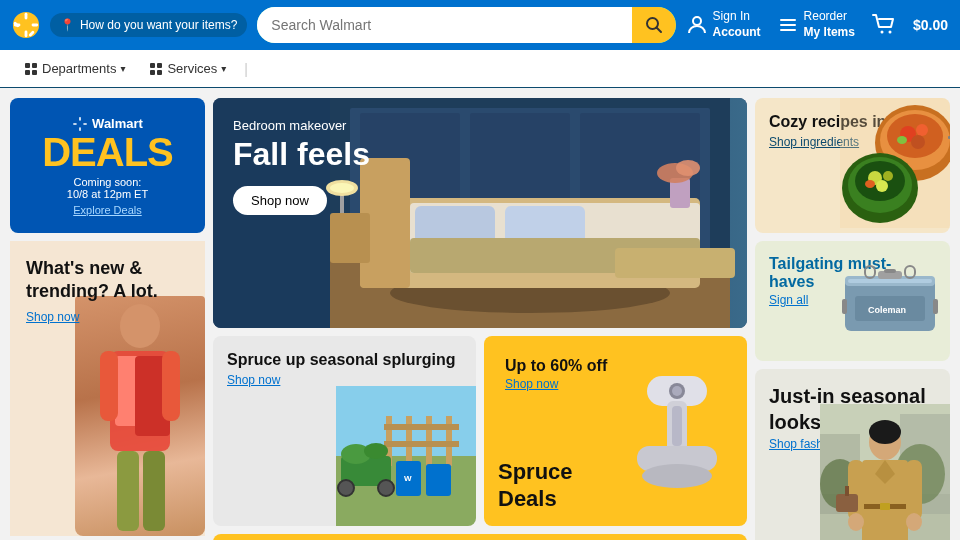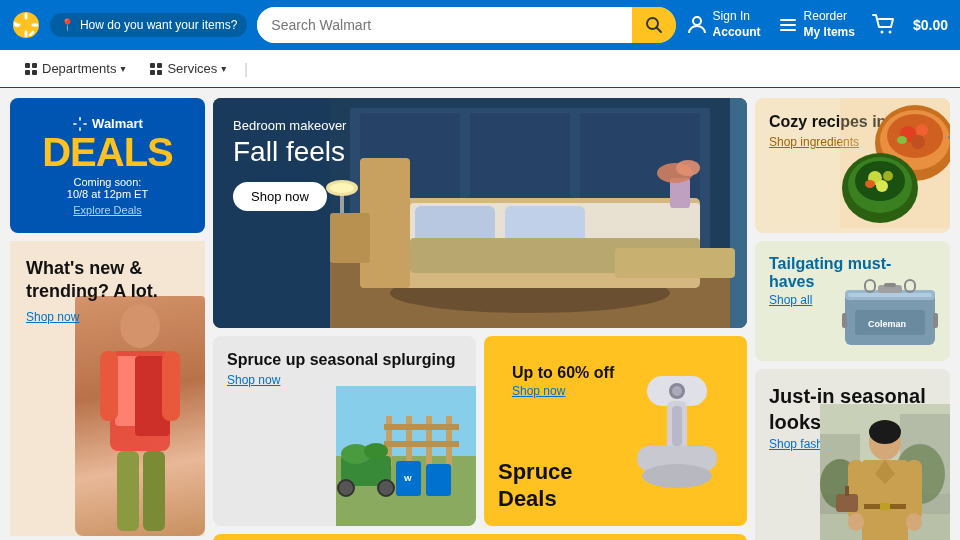--- a/index.html
+++ b/index.html
@@ -149,21 +149,21 @@
       border-radius: 8px;
       height: 230px;
       position: relative;
       overflow: hidden;
       display: flex;
       align-items: flex-start;
       padding: 20px;
     }
     .fall-card-text { z-index: 2; color: white; }
     .fall-card-text .subtitle { font-size: 13px; margin-bottom: 4px; }
-    .fall-card-text .big-title { font-size: 28px; font-weight: normal; line-height: 1.1; }
+    .fall-card-text .big-title { font-size: 32px; font-weight: bold; line-height: 1.1; }
     .fall-card-btn {
       background: white;
       border: none;
       border-radius: 20px;
       padding: 7px 18px;
       font-size: 13px;
       cursor: pointer;
       margin-top: 14px;
       display: block;
     }
@@ -184,21 +184,21 @@
       height: 190px;
       position: relative;
       overflow: hidden;
     }
     .spruce-card .title { font-size: 16px; font-weight: bold; color: #111; line-height: 1.3; }
     .spruce-card .shop-link { font-size: 12px; color: #0071ce; text-decoration: underline; cursor: pointer; margin-top: 6px; }
 
     .flash-card {
       background: #ffc220;
       border-radius: 8px;
-      padding: 28px;
+      padding: 21px;
       height: 190px;
       position: relative;
       overflow: hidden;
     }
     .flash-card .up-to { font-size: 16px; font-weight: bold; color: #111; }
     .flash-card .shop-link { font-size: 12px; color: #0071ce; text-decoration: underline; cursor: pointer; }
     .flash-card .flash-text { position: absolute; bottom: 14px; left: 14px; font-size: 22px; font-weight: 900; color: #111; line-height: 1.2; }
 
     
     .join-banner {
@@ -217,21 +217,21 @@
 
     .cozy-card {
       background: #f5e6c8;
       border-radius: 8px;
       padding: 14px;
       height: 135px;
       position: relative;
       overflow: hidden;
     }
     .cozy-card .title { font-size: 16px; font-weight: bold; color: #111; line-height: 1.3; }
-    .cozy-card .shop-link { font-size: 12px; color: #a16207; text-decoration: underline; cursor: pointer; margin-top: 4px; }
+    .cozy-card .shop-link { font-size: 12px; color: #0c4a6e; text-decoration: underline; cursor: pointer; margin-top: 4px; }
 
     .tailgate-card {
       background: #e8edd8;
       border-radius: 8px;
       padding: 14px;
       height: 120px;
       position: relative;
       overflow: hidden;
     }
     .tailgate-card .title { font-size: 16px; font-weight: bold; color: #0369a1; }
@@ -536,23 +536,23 @@
           <circle cx="35" cy="80" r="7" fill="#c8d840"></circle>
           <circle cx="48" cy="78" r="5" fill="#a0b020"></circle>
           <circle cx="42" cy="88" r="6" fill="#d8e850"></circle>
           <ellipse cx="30" cy="86" rx="5" ry="4" fill="#e06020"></ellipse>
         </svg>
       </div>
     </div>
 
     <div class="tailgate-card">
       <div class="title">Tailgating must-haves</div>
-      <a class="shop-link">Shop all</a>
+      <a class="shop-link">Sign all</a>
       
-      <div style="position:absolute; right:10px; bottom:6px; width:100px; height:80px;">
+      <div style="position:absolute; right:10px; bottom:20px; width:100px; height:80px;">
         <svg viewBox="0 0 100 80" width="100" height="80">
 
           <rect x="5" y="15" width="90" height="55" rx="6" fill="#7a9ab0"></rect>
           <rect x="5" y="15" width="90" height="10" rx="4" fill="#9ab8cc"></rect>
           <rect x="8" y="18" width="84" height="4" rx="2" fill="#b0cce0"></rect>
 
           <rect x="38" y="10" width="24" height="8" rx="3" fill="#a0a0a0"></rect>
           <rect x="44" y="8" width="12" height="4" rx="2" fill="#888"></rect>
 
           <rect x="25" y="5" width="10" height="12" rx="5" fill="none" stroke="#888" stroke-width="2"></rect>

